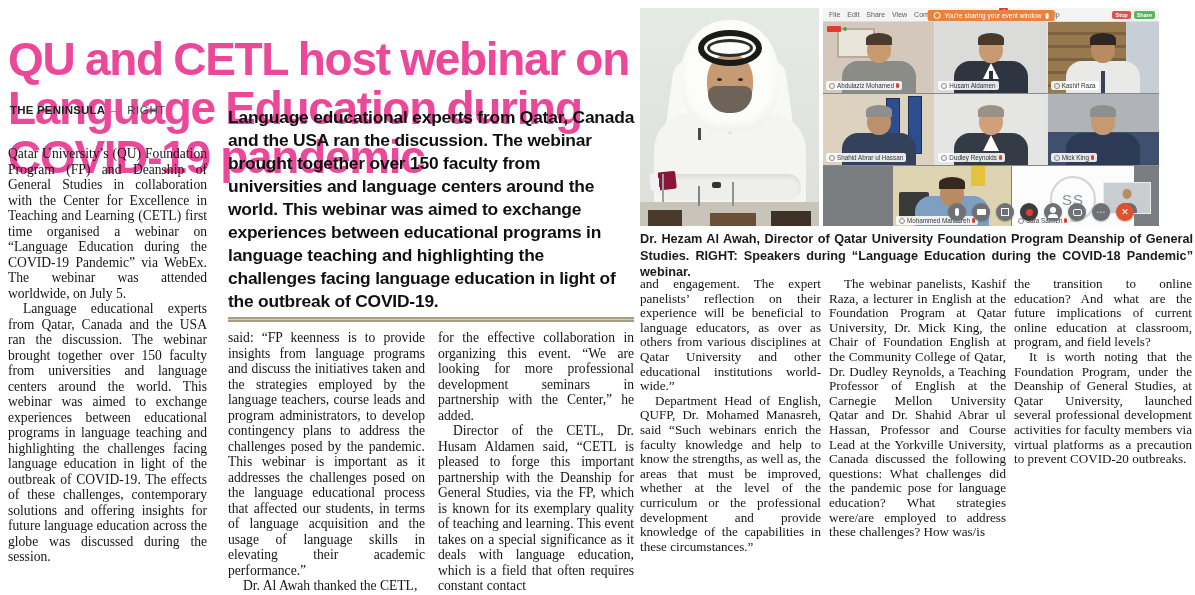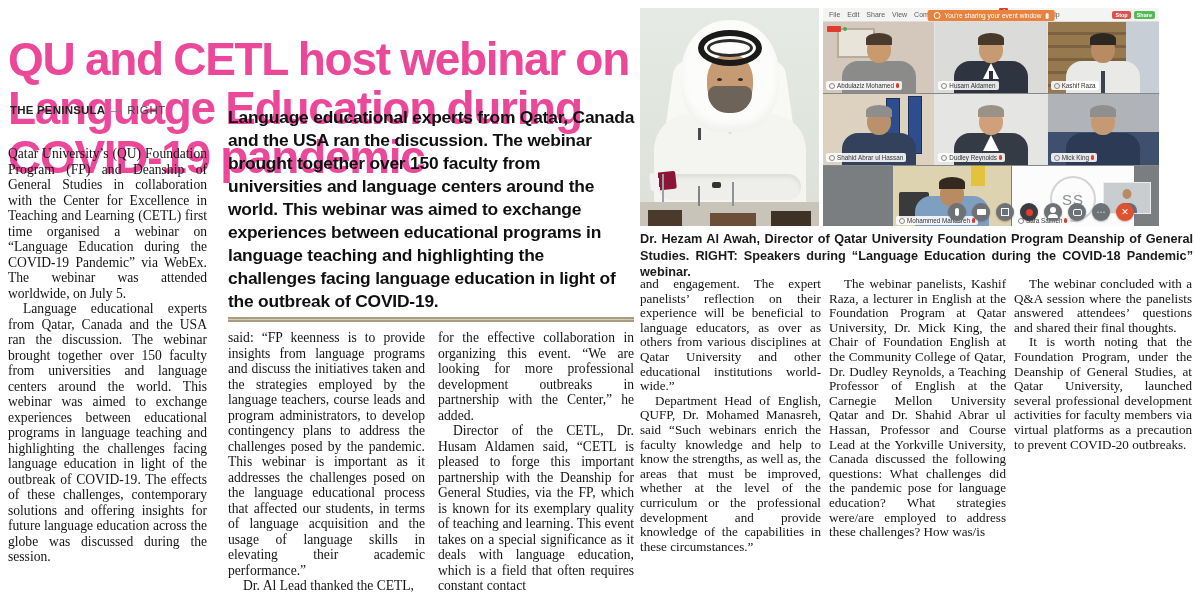--- a/index.html
+++ b/index.html
@@ -174,25 +174,25 @@
   <div class="lede">Language educational experts from Qatar, Canada and the USA ran the discussion. The webinar brought together over 150 faculty from universities and language centers around the world. This webinar was aimed to exchange experiences between educational programs in language teaching and highlighting the challenges facing language education in light of the outbreak of COVID-19.</div>
   <div class="rule"></div>
 
   <div id="col1" class="col colL">
     <p>Qatar University’s (QU) Foundation Program (FP) and Deanship of General Studies in collaboration with the Center for Excellence in Teaching and Learning (CETL) first time organised a webinar on “Language Education during the COVID-19 Pandemic” via WebEx. The webinar was attended worldwide, on July 5.</p>
     <p class="ind">Language educational experts from Qatar, Canada and the USA ran the discussion. The webinar brought together over 150 faculty from universities and language centers around the world. This webinar was aimed to exchange experiences between educational programs in language teaching and highlighting the challenges facing language education in light of the outbreak of COVID-19. The effects of these challenges, contemporary solutions and offering insights for future language education across the globe was discussed during the session.</p>
   </div>
 
   <div id="col2" class="col colL">
     <p>said: “FP keenness is to provide insights from language programs and discuss the initiatives taken and the strategies employed by the language teachers, course leads and program administrators, to develop contingency plans to address the challenges posed by the pandemic. This webinar is important as it addresses the challenges posed on the language educational process that affected our students, in terms of language acquisition and the usage of language skills in elevating their academic performance.”</p>
-    <p class="ind">Dr. Al Lead thanked the CETL,</p>
+    <p class="ind">Dr. Al Awah thanked the CETL,</p>
   </div>
 
   <div id="col3" class="col colL">
-    <p>for the effective collaboration in organizing this event. “We are looking for more professional development outbreaks in partnership with the Center,” he added.</p>
+    <p>for the effective collaboration in organizing this event. “We are looking for more professional development seminars in partnership with the Center,” he added.</p>
     <p class="ind">Director of the CETL, Dr. Husam Aldamen said, “CETL is pleased to forge this important partnership with the Deanship for General Studies, via the FP, which is known for its exemplary quality of teaching and learning. This event takes on a special significance as it deals with language education, which is a field that often requires constant contact</p>
   </div>
 
   <div class="photoL">
     <div class="drapeL"></div>
     <div class="drapeR"></div>
     <div class="thobe"></div>
     <div class="collar"></div>
     <div class="pocketpen"></div>
     <div class="ghutra"></div>
@@ -373,17 +373,17 @@
   <div id="col4" class="col colR">
     <p>and engagement. The expert panelists’ reflection on their experience will be beneficial to language educators, as over as others from various disciplines at Qatar University and other educational institutions world-wide.”</p>
     <p class="ind">Department Head of English, QUFP, Dr. Mohamed Manasreh, said “Such webinars enrich the faculty knowledge and help to know the strengths, as well as, the areas that must be improved, whether at the level of the curriculum or the professional development and provide knowledge of the capabilities in these circumstances.”</p>
   </div>
 
   <div id="col5" class="col colR">
     <p class="ind">The webinar panelists, Kashif Raza, a lecturer in English at the Foundation Program at Qatar University, Dr. Mick King, the Chair of Foundation English at the Community College of Qatar, Dr. Dudley Reynolds, a Teaching Professor of English at the Carnegie Mellon University Qatar and Dr. Shahid Abrar ul Hassan, Professor and Course Lead at the Yorkville University, Canada discussed the following questions: What challenges did the pandemic pose for language education? What strategies were/are employed to address these challenges? How was/is</p>
   </div>
 
   <div id="col6" class="col colR">
-    <p class="ind">The webinar concluded with a Q&amp;A session where the panelists answered attendees’ questions and shared their final thoughts.</p>
+    <p>the transition to online education? And what are the future implications of current online education at classroom, program, and field levels?</p>
     <p class="ind">It is worth noting that the Foundation Program, under the Deanship of General Studies, at Qatar University, launched several professional development activities for faculty members via virtual platforms as a precaution to prevent COVID-20 outbreaks.</p>
   </div>
 
 </div>
 
 </body></html>

